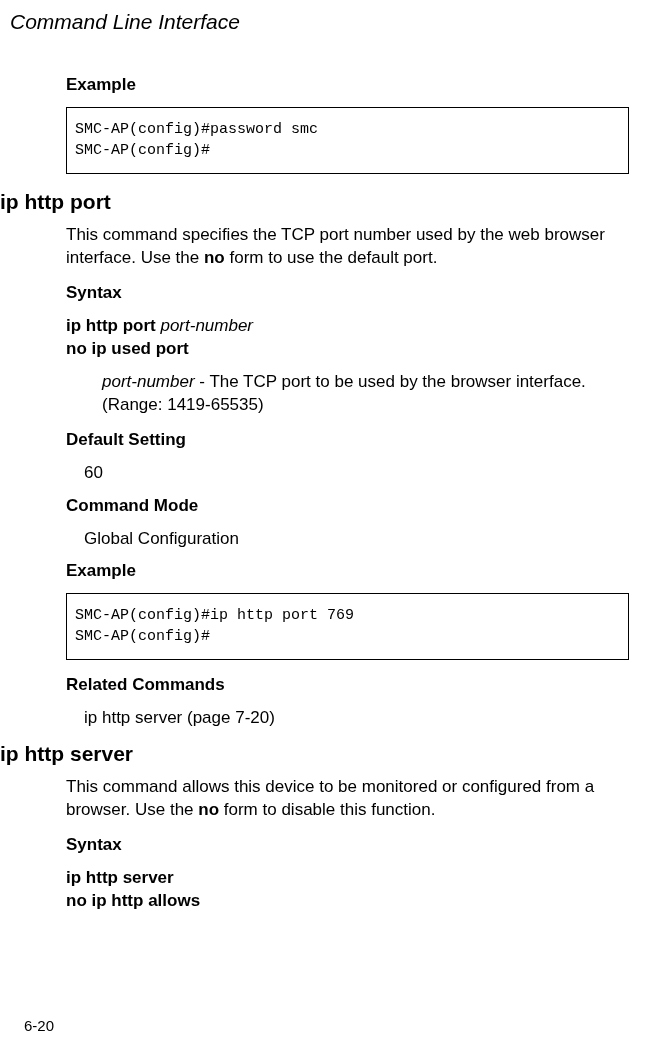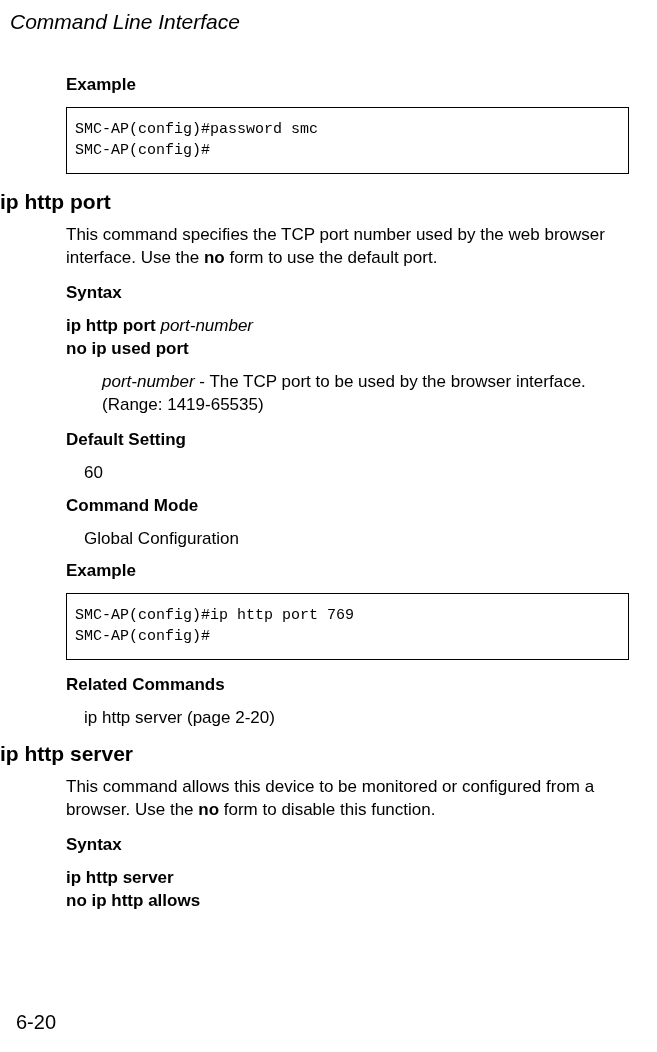--- a/index.html
+++ b/index.html
@@ -72,23 +72,23 @@
   }
   .param-desc .arg {
     font-style: italic;
   }
   .indent-val {
     margin-left: 18px;
     margin-bottom: 10px;
   }
   .page-number {
     position: absolute;
-    left: 16px;
+    left: 24px;
     bottom: 16px;
-    font-size: 20px;
+    font-size: 15px;
   }
 </style>
 </head>
 <body>
 
 <div class="page">
   <div class="running-header">Command Line Interface</div>
 
   <div class="section-body">
     <div class="h-example">Example</div>
@@ -114,21 +114,21 @@
     <div class="indent-val">60</div>
 
     <div class="h-mode">Command Mode</div>
     <div class="indent-val">Global Configuration</div>
 
     <div class="h-example">Example</div>
     <div class="code-box"><span>SMC-AP(config)#ip http port 769</span>
 <span>SMC-AP(config)#</span></div>
 
     <div class="h-related">Related Commands</div>
-    <div class="indent-val">ip http server (page 2-20)</div>
+    <div class="indent-val">ip http server (page 7-20)</div>
   </div>
 
   <div class="command-title">ip http server</div>
 
   <div class="section-body">
     <div class="desc">
       <span>This command allows this device to be monitored or configured from a browser. Use the </span><span class="bold-inline">no</span><span> form to disable this function.</span>
     </div>
 
     <div class="h-syntax">Syntax</div>

